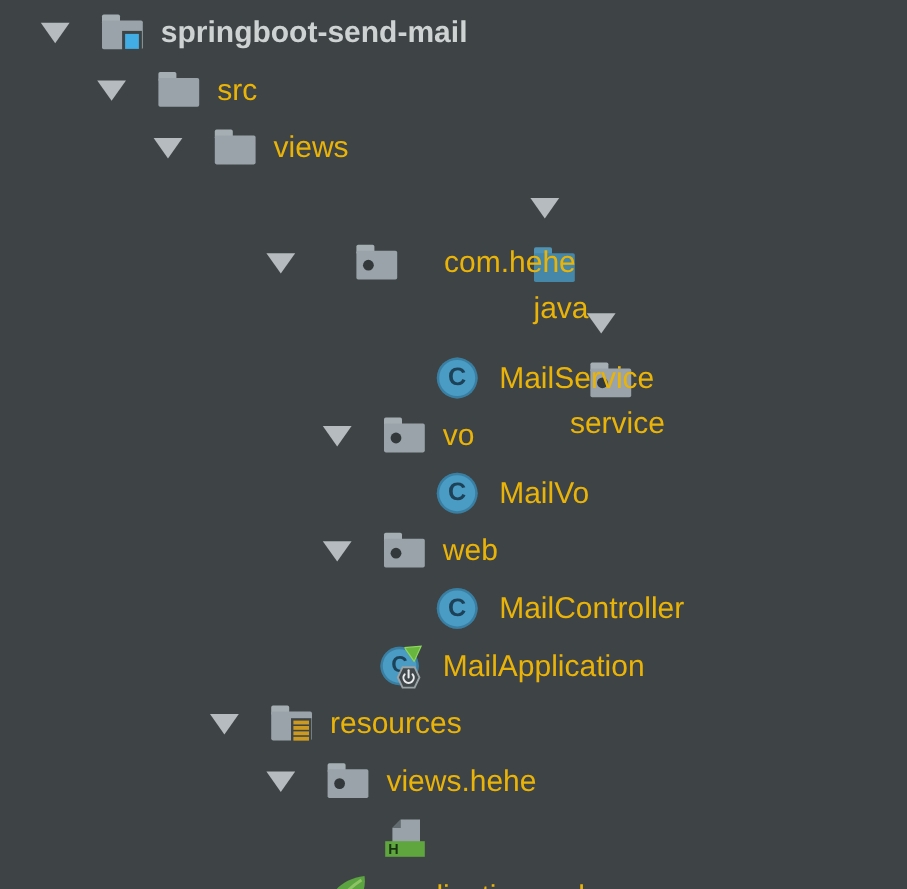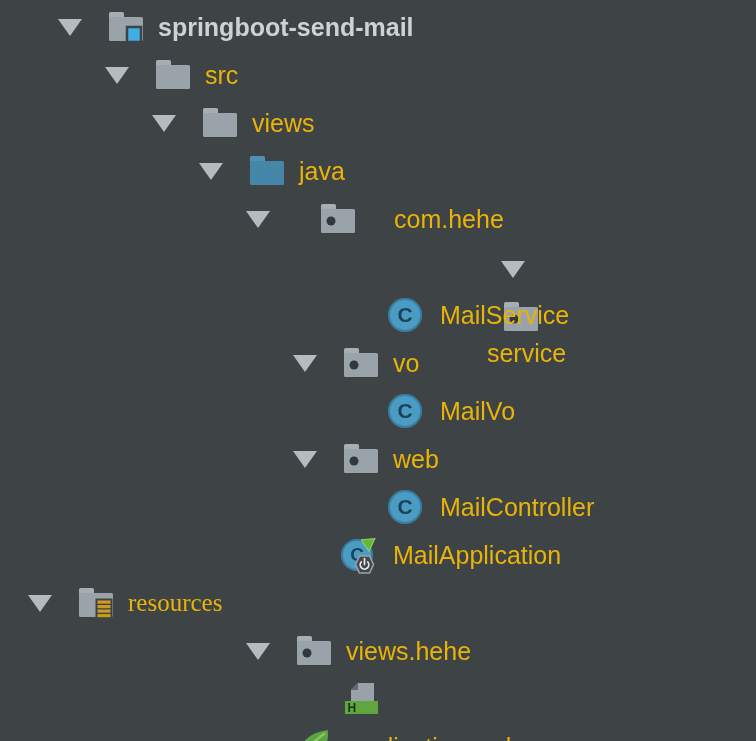--- a/index.html
+++ b/index.html
@@ -2,21 +2,21 @@
 <html><head>
 <meta charset="utf-8">
 <style>
   html,body { margin:0; padding:0; background:#2b2b2b; }
   .stage {
     position:relative; width:756px; height:741px; overflow:hidden;
     background:#3e4446;
     font-family:"Liberation Sans", sans-serif;
   }
   .tree { padding-top:3px; }
-  .row { height:48px; display:flex; align-items:center;margin-left:24px; }
+  .row { height:48px; display:flex; align-items:center; }
   .tri-slot { flex:0 0 52px; width:52px; display:flex; align-items:center; }
   .tri {
     width:0; height:0; margin-left:4px;
     border-left:12px solid transparent; border-right:12px solid transparent;
     border-top:17px solid #b5bbbe;
   }
   .icon { flex:0 0 44px; width:44px; display:flex; align-items:center; }
   .label { margin-left:8px; font-size:25px; color:#eab308; white-space:nowrap; }
   .label.bold { font-weight:bold; color:#ced2d3; }
   .cls {
@@ -66,21 +66,21 @@
           <span class="tri"></span>
         </span>
         <span class="icon">
           <svg width="40" height="36" viewBox="0 0 40 36">
             <rect x="3" y="3" width="15" height="8" rx="1.5" fill="#a5aeb3"></rect>
             <rect x="3" y="8" width="34" height="24" rx="1.5" fill="#99a3a9"></rect>
           </svg>
         </span>
         <span class="label">views</span>
       </div>
-      <div class="row" style="padding-left: 171px;">
+      <div class="row" style="padding-left: 171px; flex-direction: column;">
         <span class="tri-slot">
           <span class="tri"></span>
         </span>
         <span class="icon">
           <svg width="40" height="36" viewBox="0 0 40 36">
             <rect x="3" y="3" width="15" height="8" rx="1.5" fill="#4f92b4"></rect>
             <rect x="3" y="8" width="34" height="24" rx="1.5" fill="#4587a9"></rect>
           </svg>
         </span>
         <span class="label">java</span>
@@ -168,21 +168,21 @@
             </svg>
             <svg class="run-hex" width="21" height="21" viewBox="0 0 21 21">
               <polygon points="5.5,2 15.5,2 19.5,10.5 15.5,19 5.5,19 1.5,10.5" fill="#41484b" stroke="#9aa2a6" stroke-width="1.6"></polygon>
               <path d="M7.2 8 A4.3 4.3 0 1 0 13.8 8" fill="none" stroke="#e8eaeb" stroke-width="1.7" stroke-linecap="round"></path>
               <line x1="10.5" y1="4.5" x2="10.5" y2="10.5" stroke="#e8eaeb" stroke-width="1.7" stroke-linecap="round"></line>
             </svg>
           </span>
         </span>
         <span class="label">MailApplication</span>
       </div>
-      <div class="row" style=" font-family: Liberation Serif, serif;">
+      <div class="row" style="padding-left: 171px;">
         <span class="tri-slot">
           <span class="tri"></span>
         </span>
         <span class="icon">
           <svg width="40" height="36" viewBox="0 0 40 36">
             <rect x="3" y="3" width="15" height="8" rx="1.5" fill="#a5aeb3"></rect>
             <rect x="3" y="8" width="34" height="24" rx="1.5" fill="#99a3a9"></rect>
             <rect x="19.5" y="13.5" width="17" height="21" fill="#3e4446"></rect>
             <rect x="21.5" y="15.5" width="13" height="3.2" fill="#cc9a20"></rect>
             <rect x="21.5" y="20" width="13" height="3.2" fill="#cc9a20"></rect>

